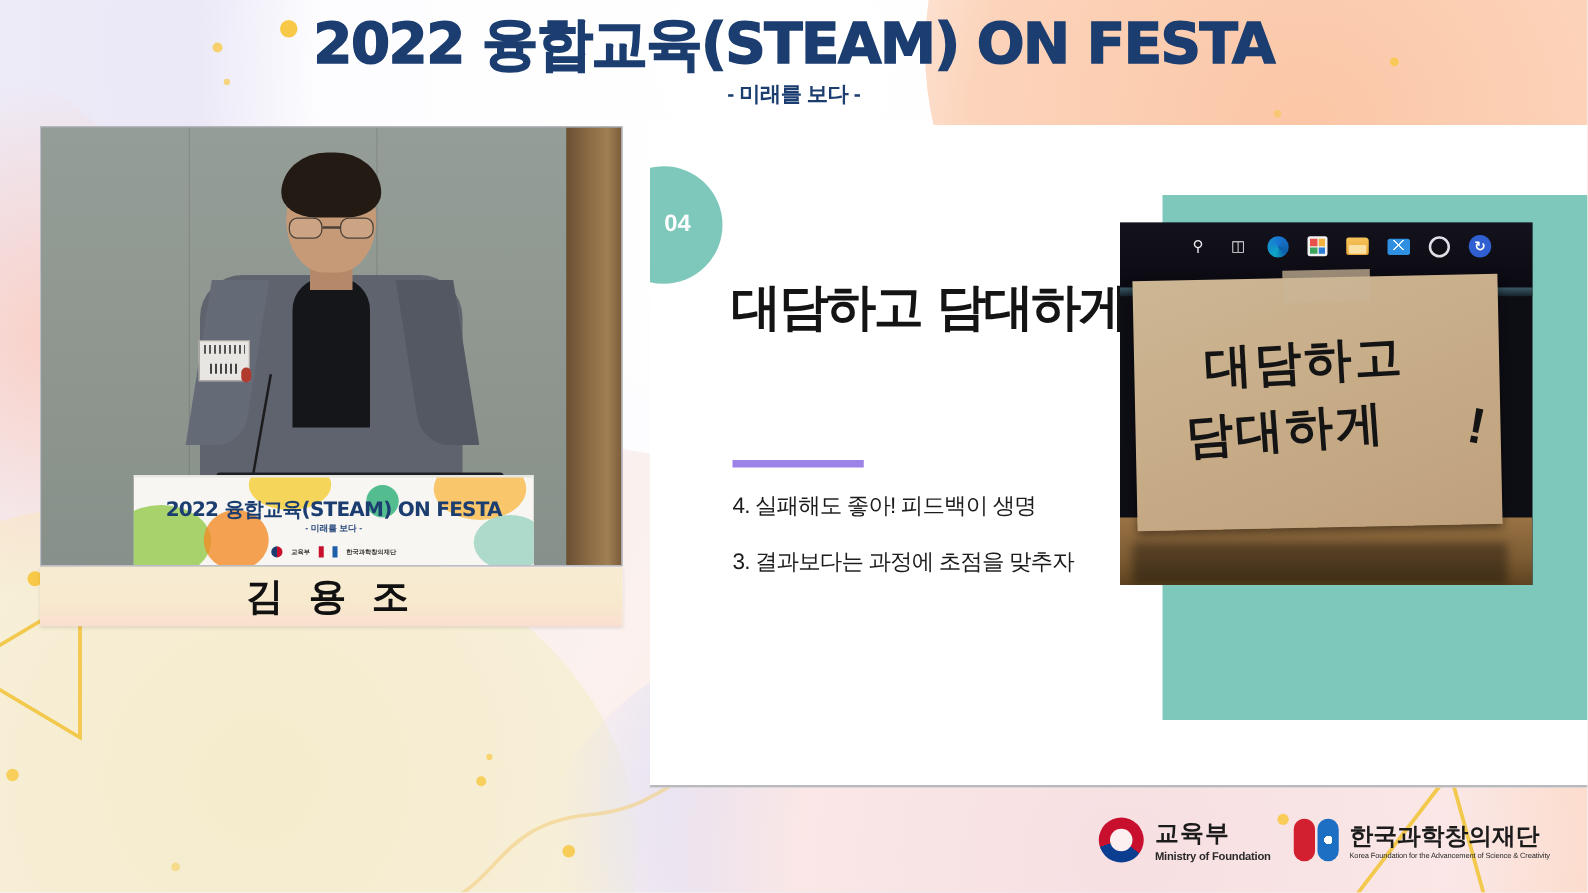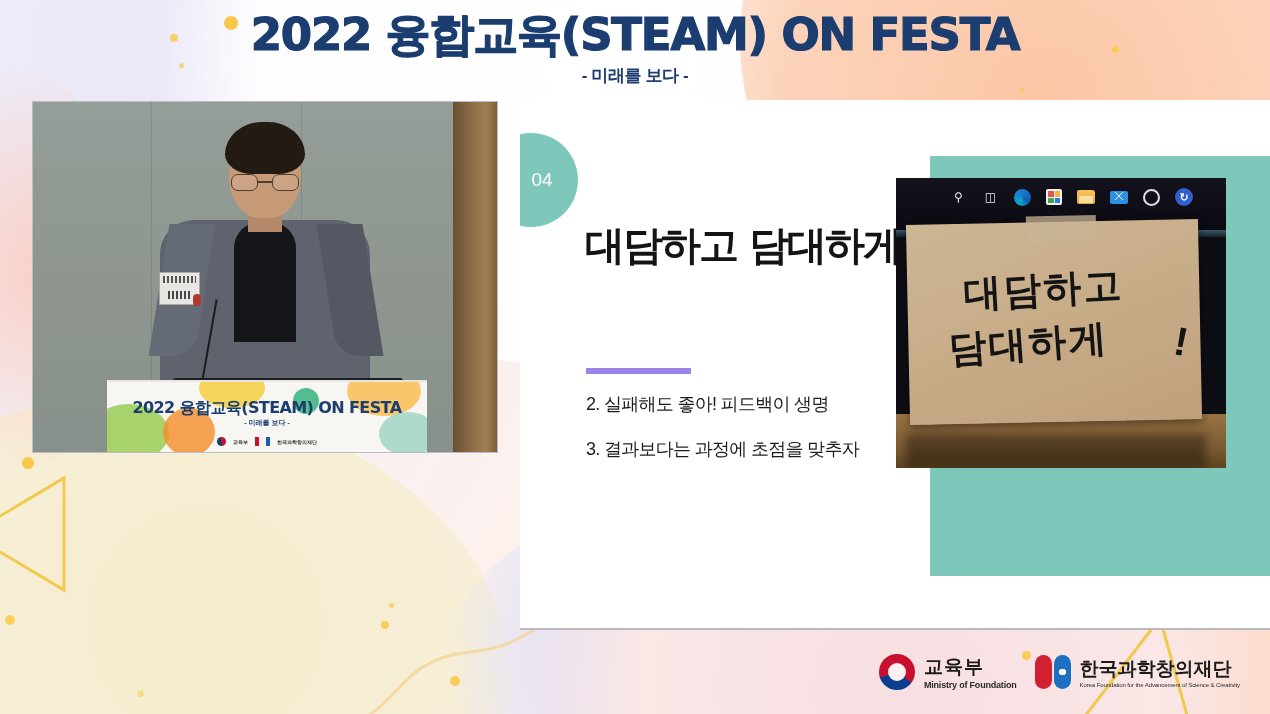--- a/index.html
+++ b/index.html
@@ -125,21 +125,21 @@
   .session-wrap { position:absolute; left:20px; top:548px; width:490px; text-align:center; z-index:6; }
   .session-main { font-size:28px; font-weight:bold; color:#26262b; letter-spacing:-1.1px; }
   .session-sub { font-size:17px; font-weight:bold; color:#3a3a40; margin-top:5px; letter-spacing:-.6px; }
 
   
   .slide { position:absolute; left:520px; top:100px; width:750px; height:530px; z-index:6;
            background:#fff; border-bottom:2px solid #b9b9be; overflow:hidden; }
   .badge04 { position:absolute; left:-36px; top:33px; width:94px; height:94px;
              border-radius:50%; background:#7ec8bb;
              display:flex; align-items:center; justify-content:center; }
-  .badge04 span { font-size:19px; font-weight:normal; color:#fff; padding-left:22px; }
+  .badge04 span { font-size:19px; font-weight:bold; color:#fff; padding-left:22px; }
   .slide-title { position:absolute; left:65px; top:118px;
                  font-family:"DejaVu Sans",sans-serif; font-size:40px; font-weight:bold;
                  color:#141414; letter-spacing:-2px; }
   .slide-sub { position:absolute; left:66px; top:238px; font-size:16px; font-weight:bold;
                color:#1c1c1c; letter-spacing:-.6px; }
   .sub-underline { position:absolute; left:66px; top:268px; width:105px; height:6px;
                    background:#9b83e8; }
   .slide-list { position:absolute; left:66px; top:292px; }
   .slide-list li { list-style:none; font-size:18px; color:#1c1c1c; margin-bottom:21px;
                    letter-spacing:-.7px; }
@@ -297,35 +297,36 @@
       <span class="pl-mark"></span>
       <span class="pl-txt">교육부</span>
       <span class="pl-bar"></span>
       <span class="pl-bar2"></span>
       <span class="pl-txt">한국과학창의재단</span>
     </div>
   </div>
 </div>
 
 <div class="name-plate">
+  <div class="np-name">김 용 조</div>
 </div>
 
 <div class="session-wrap">
 </div>
 
 <div class="slide">
   <div class="badge04">
     <span>04</span>
   </div>
 
   <div class="slide-title">대담하고 담대하게!</div>
   <div class="sub-underline"></div>
 
   <ul class="slide-list">
-    <li>2. 실패해도 좋아! 피드백이 생명</li>
+    <li>4. 실패해도 좋아! 피드백이 생명</li>
     <li>3. 결과보다는 과정에 초점을 맞추자</li>
   </ul>
 
   <div class="photo-backdrop"></div>
 
   <div class="photo">
     <div class="ph-screen">
       <div class="taskbar">
         <span class="tb-ico tb-win">
             <i></i>

